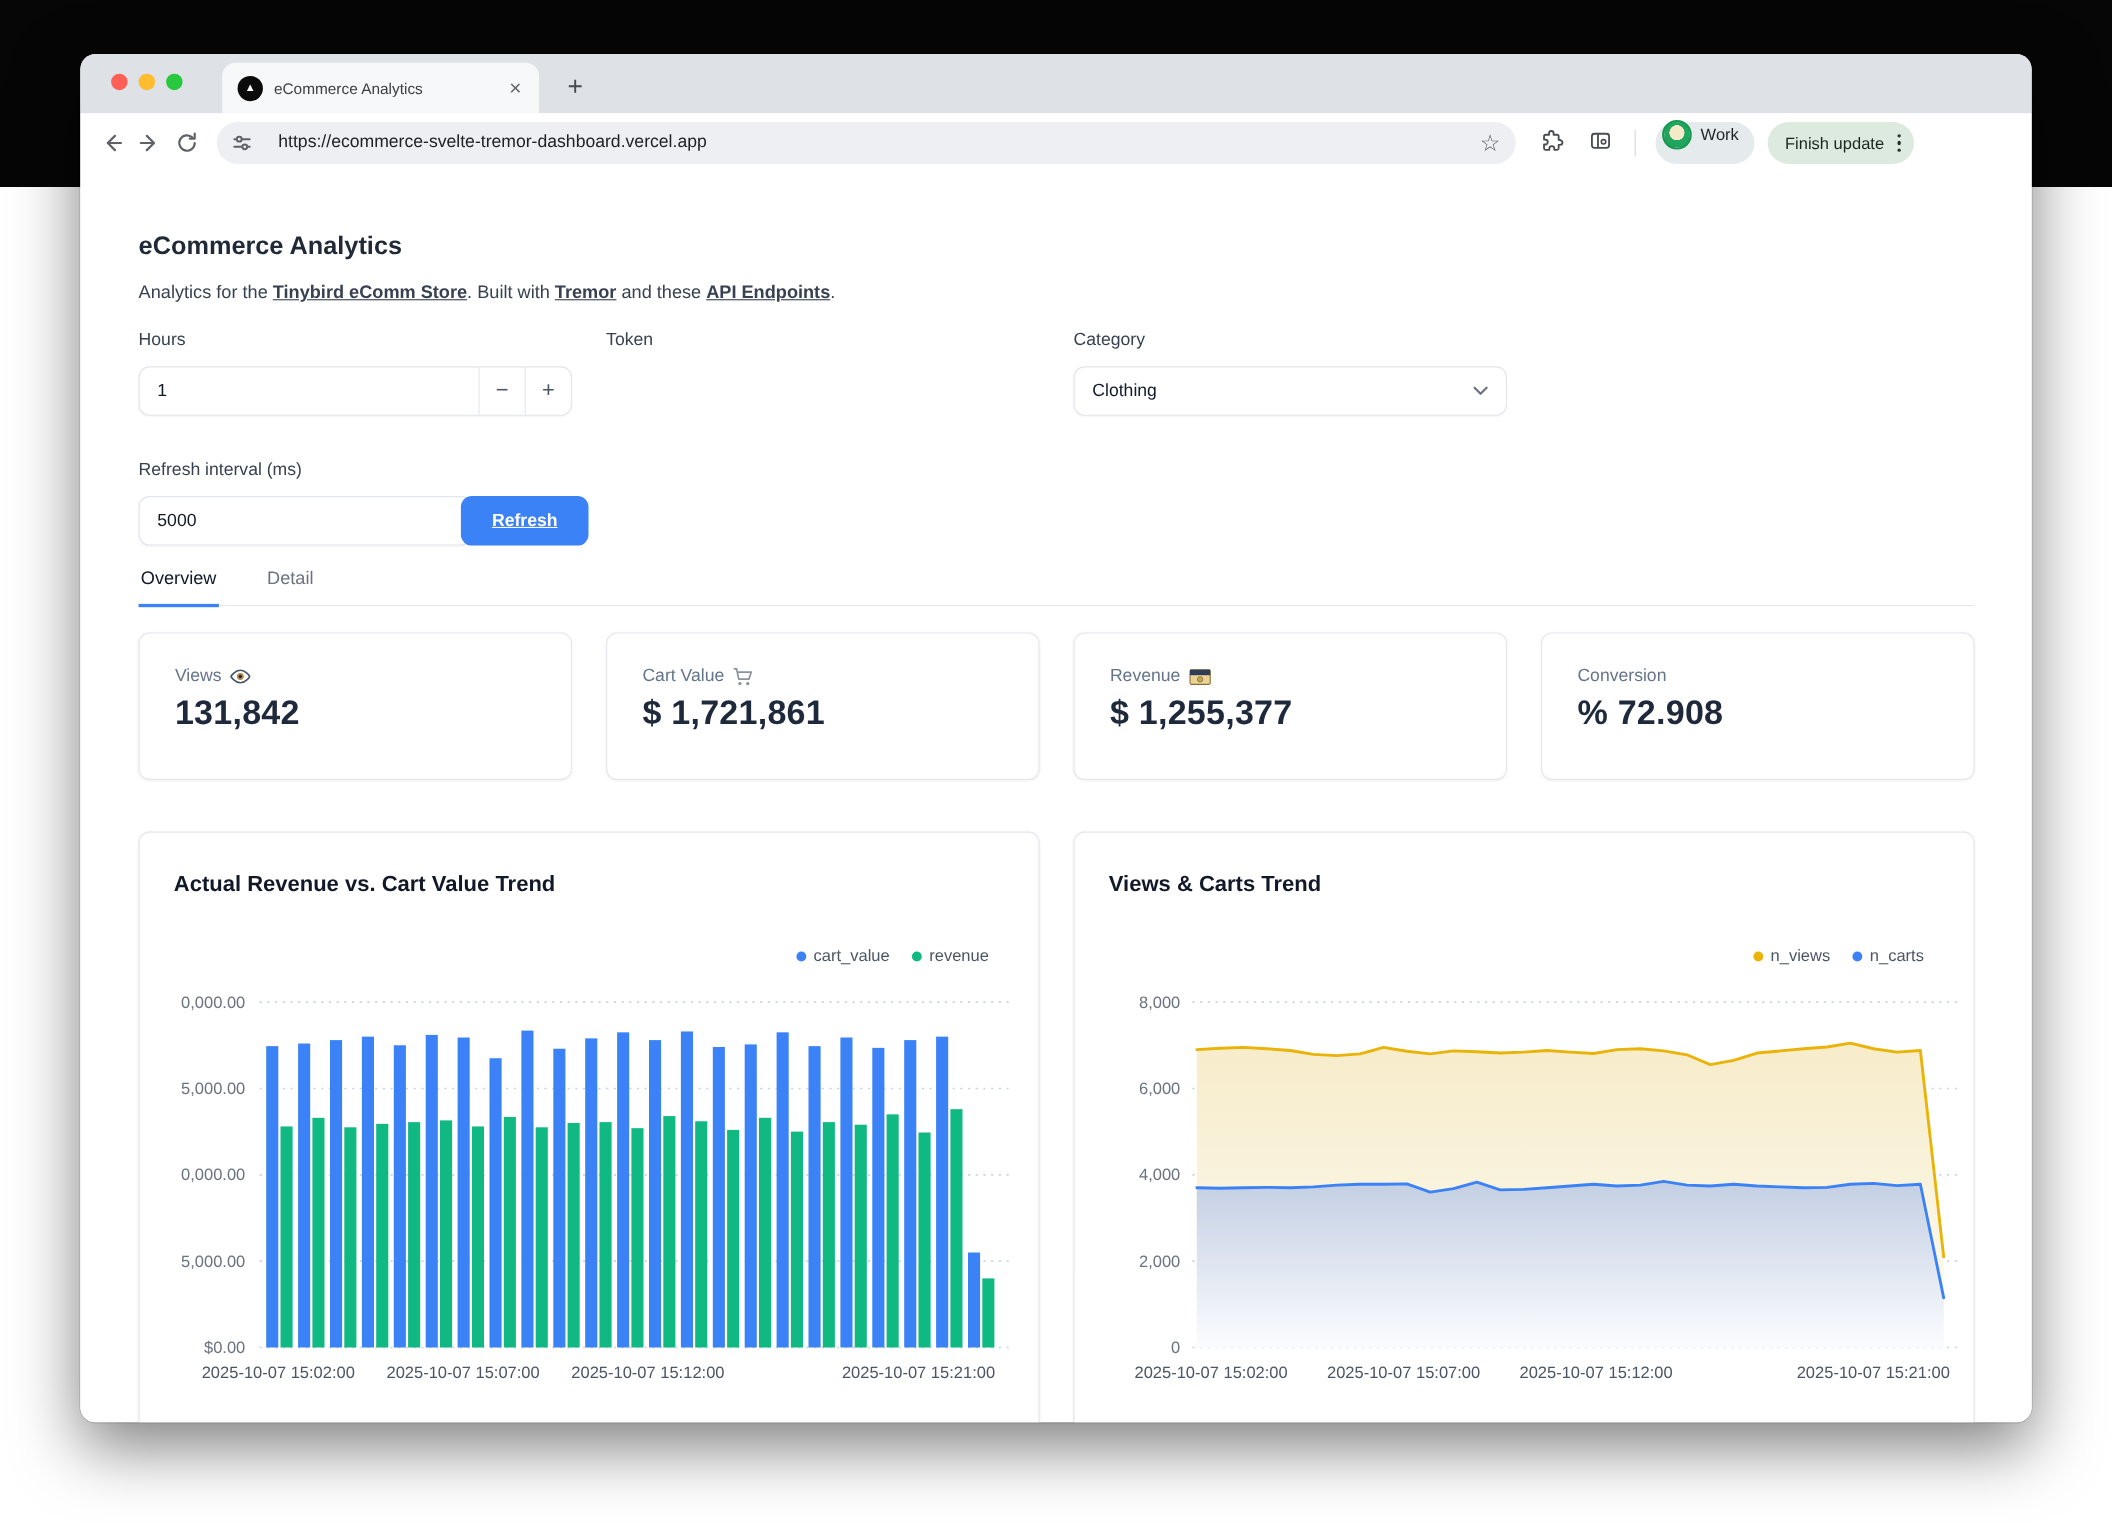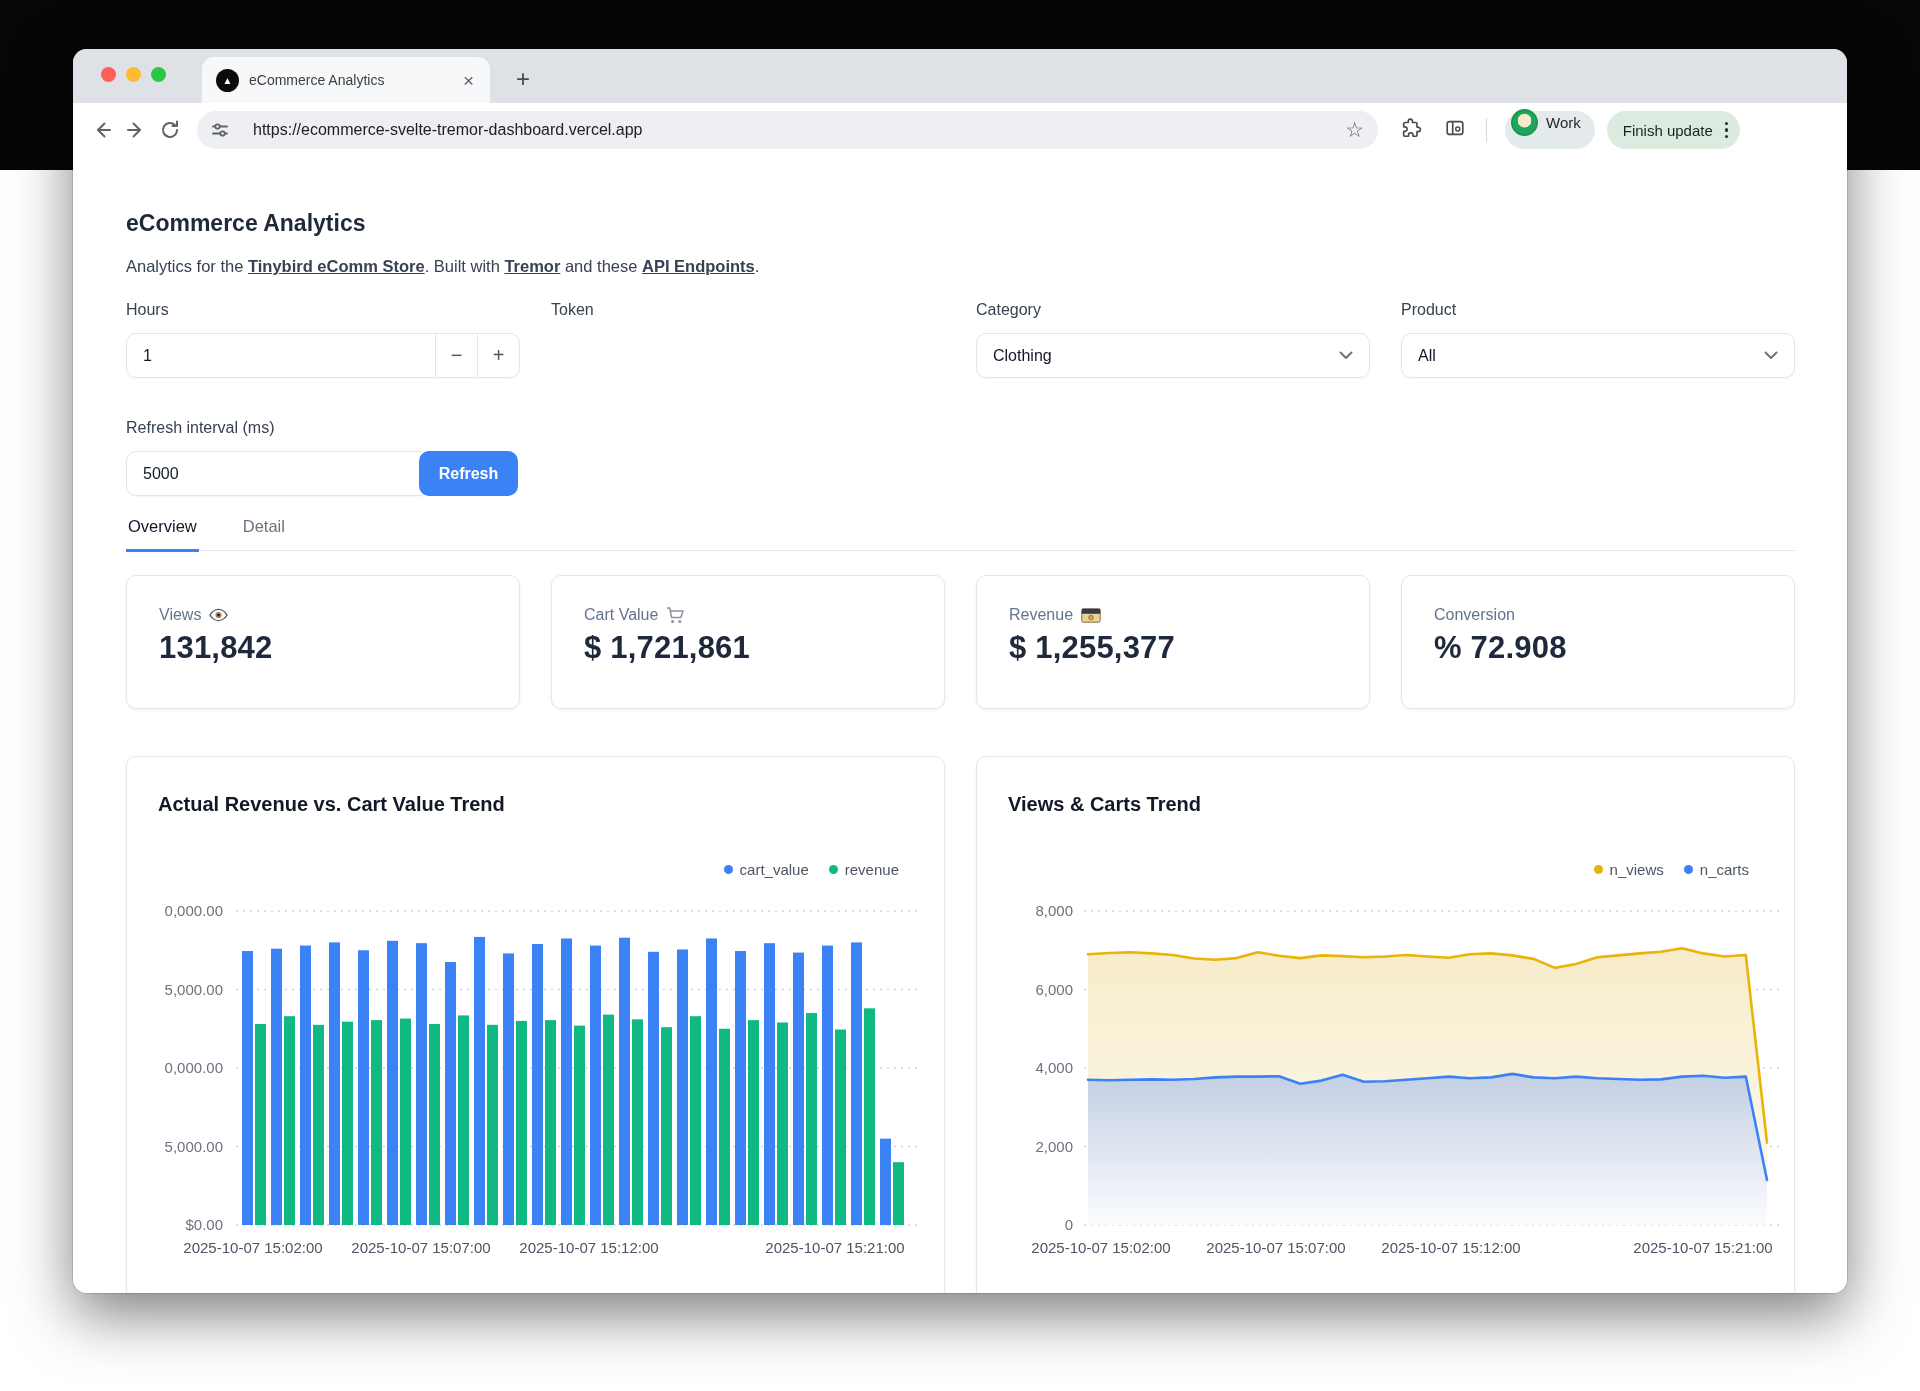--- a/index.html
+++ b/index.html
@@ -50,22 +50,22 @@
   .control { height:45px; border:1px solid #e2e5ea; border-radius:10px; background:#fff; display:flex; align-items:center;
              box-shadow:0 1px 2px rgba(16,24,40,.04); font-size:16px; color:#111827; overflow:hidden; }
   .control .val { padding:0 16px; white-space:nowrap; overflow:hidden; flex:1; }
   .step { width:42px; height:100%; border-left:1px solid #e5e7eb; display:flex; align-items:center; justify-content:center; font-size:20px; color:#4b5563; }
   .select-chev { margin:0 16px 0 8px; flex:0 0 auto; }
 
   .refresh-wrap { position:absolute; left:53px; top:262px; }
   .refresh-row { display:flex; align-items:center; margin-top:14px; }
   .refresh-input { width:303px; height:45px; border:1px solid #e2e5ea; border-radius:10px; background:#fff; display:flex; align-items:center;
                    padding:0 16px; font-size:16px; color:#111827; box-shadow:0 1px 2px rgba(16,24,40,.04); }
-  .refresh-btn { width:99px; height:45px; margin-left:-10px; border-radius:10px; background:#3b82f6; color:#fff; font-weight:700;
-                 font-size:16px; display:flex; align-items:center; justify-content:center; }
+  .refresh-btn { width:116px; height:45px; margin-left:-10px; border-radius:10px; background:#3b82f6; color:#fff; font-weight:700;
+                 font-size:16px; display:flex; align-items:center; justify-content:center;text-decoration:underline; }
 
   .tabs { position:absolute; left:53px; top:360px; width:1669px; border-bottom:1px solid #e5e7eb; display:flex; gap:42px; }
   .tab-item { font-size:16.5px; padding:0 2px 13px 2px; color:#6b7280; }
   .tab-item.active { color:#0f172a; border-bottom:3px solid #3b82f6; margin-bottom:-2px; }
 
   .kpis { position:absolute; left:53px; top:418px; width:1669px; display:grid; grid-template-columns:repeat(4,394px); column-gap:31px; }
   .kpi-card { height:134px; border:1px solid #e5e7eb; border-radius:10px; background:#fff; box-shadow:0 1px 3px rgba(16,24,40,.06);
               padding:30px 30px 0 32px; }
   .kpi-label { display:flex; align-items:center; gap:8px; font-size:16px; color:#64748b; }
   .kpi-value { margin-top:6px; font-size:31px; font-weight:700; color:#1e293b; letter-spacing:.2px; }
@@ -171,29 +171,20 @@
             <span class="step">+</span>
           </div>
         </div>
         <div>
           <span class="field-label">Token</span>
         </div>
         <div>
           <span class="field-label">Category</span>
           <div class="control">
             <span class="val">Clothing</span>
-            <svg class="select-chev" width="14" height="9" viewBox="0 0 14 9">
-                <path d="M1.5 1.5 7 7l5.5-5.5" fill="none" stroke="#6b7280" stroke-width="2" stroke-linecap="round" stroke-linejoin="round"></path>
-              </svg>
-          </div>
-        </div>
-        <div>
-          <span class="field-label">Product</span>
-          <div class="control">
-            <span class="val">All</span>
             <svg class="select-chev" width="14" height="9" viewBox="0 0 14 9">
                 <path d="M1.5 1.5 7 7l5.5-5.5" fill="none" stroke="#6b7280" stroke-width="2" stroke-linecap="round" stroke-linejoin="round"></path>
               </svg>
           </div>
         </div>
       </div>
 
       <div class="refresh-wrap">
         <span class="field-label">Refresh interval (ms)</span>
         <div class="refresh-row">

